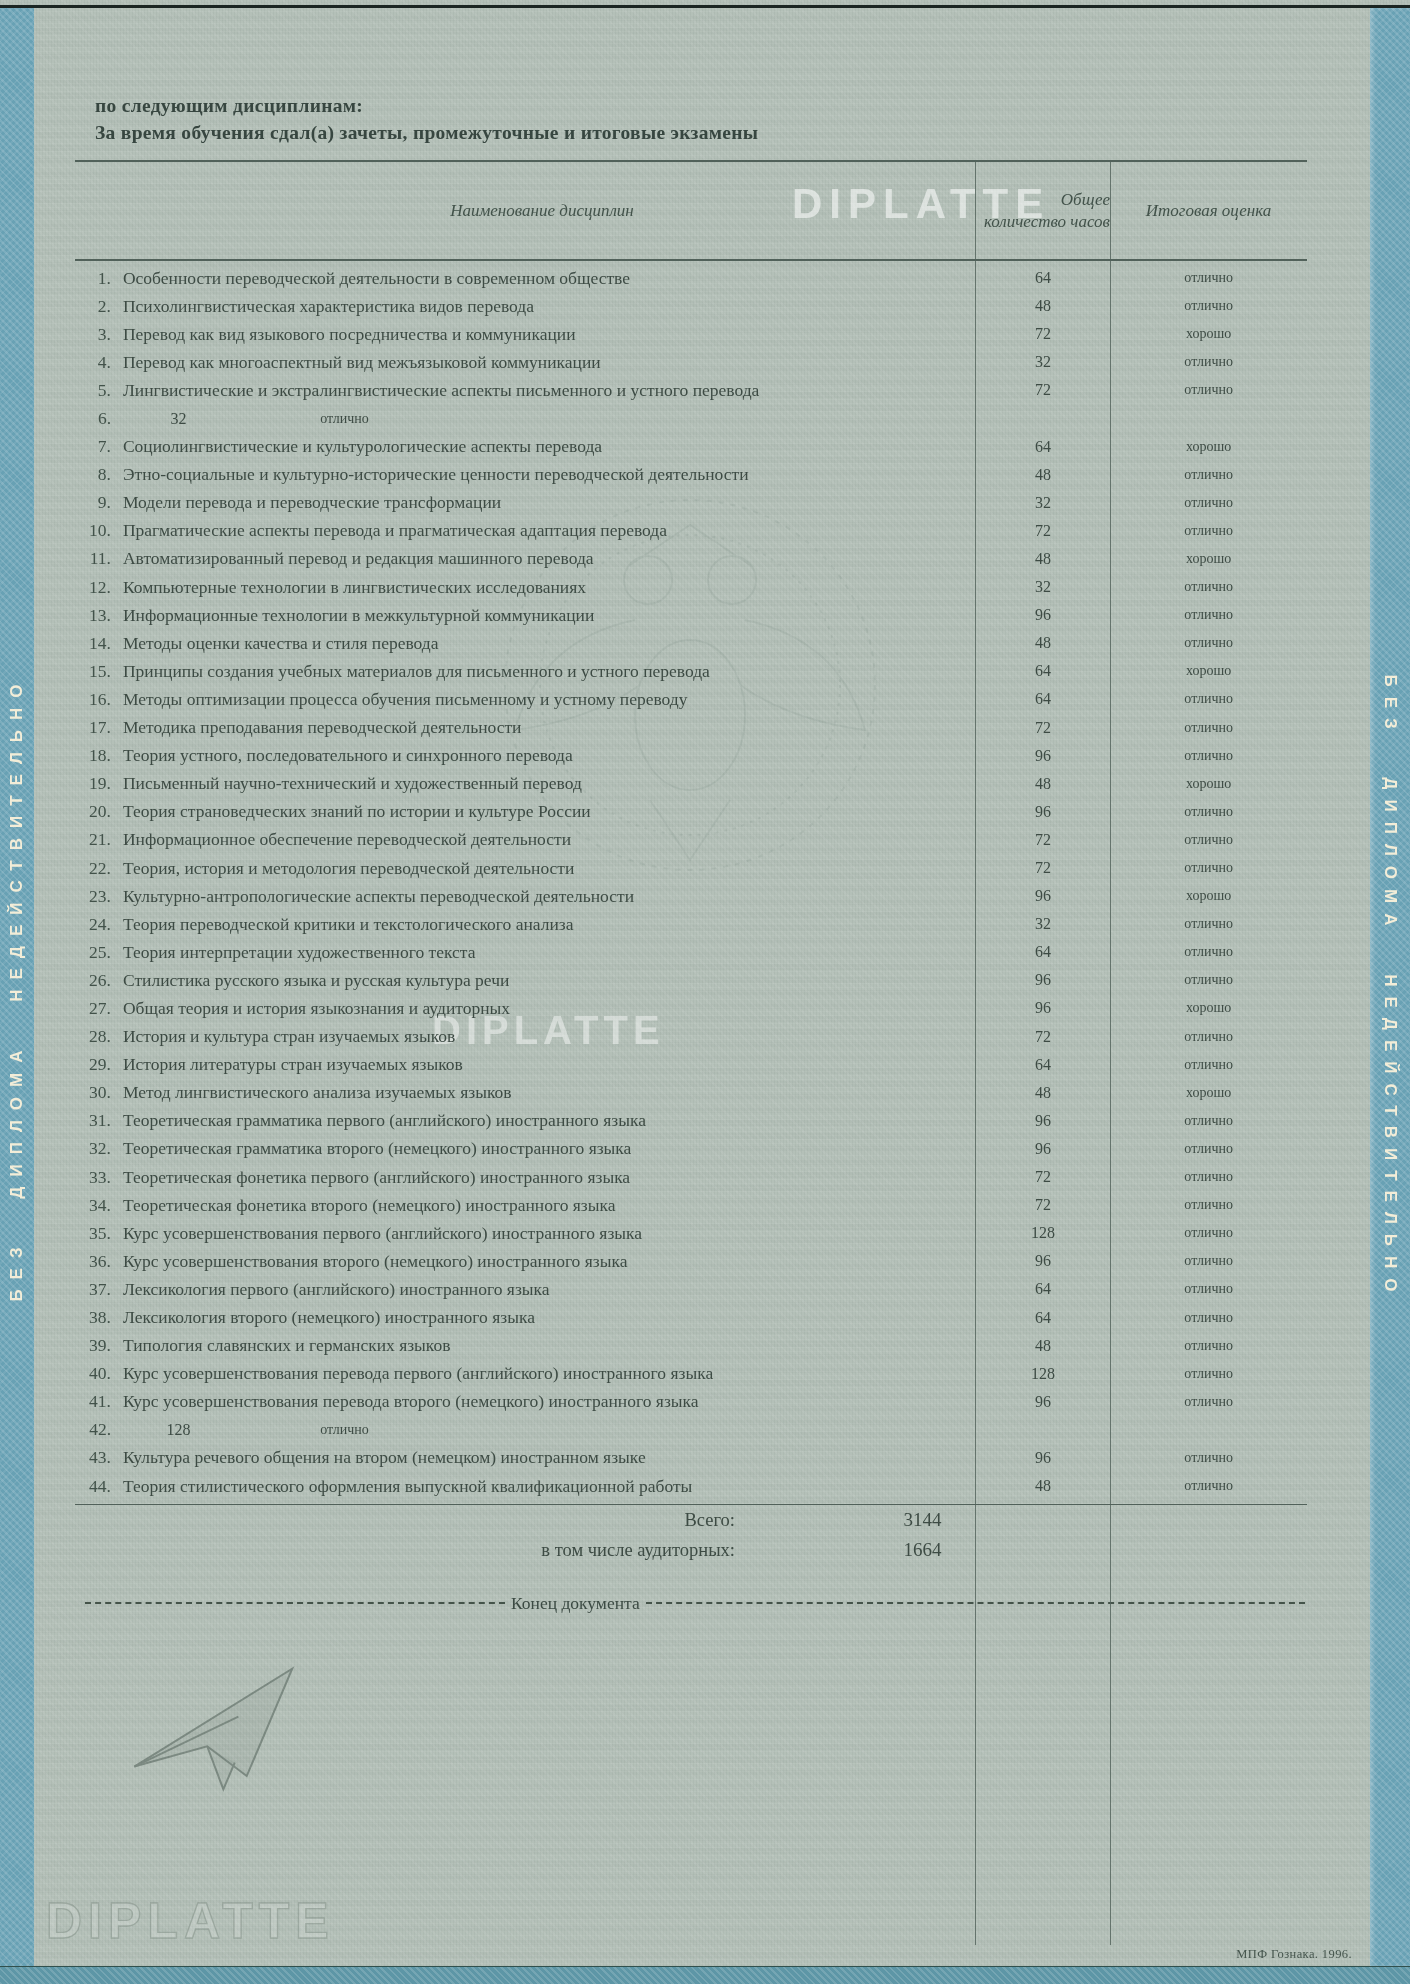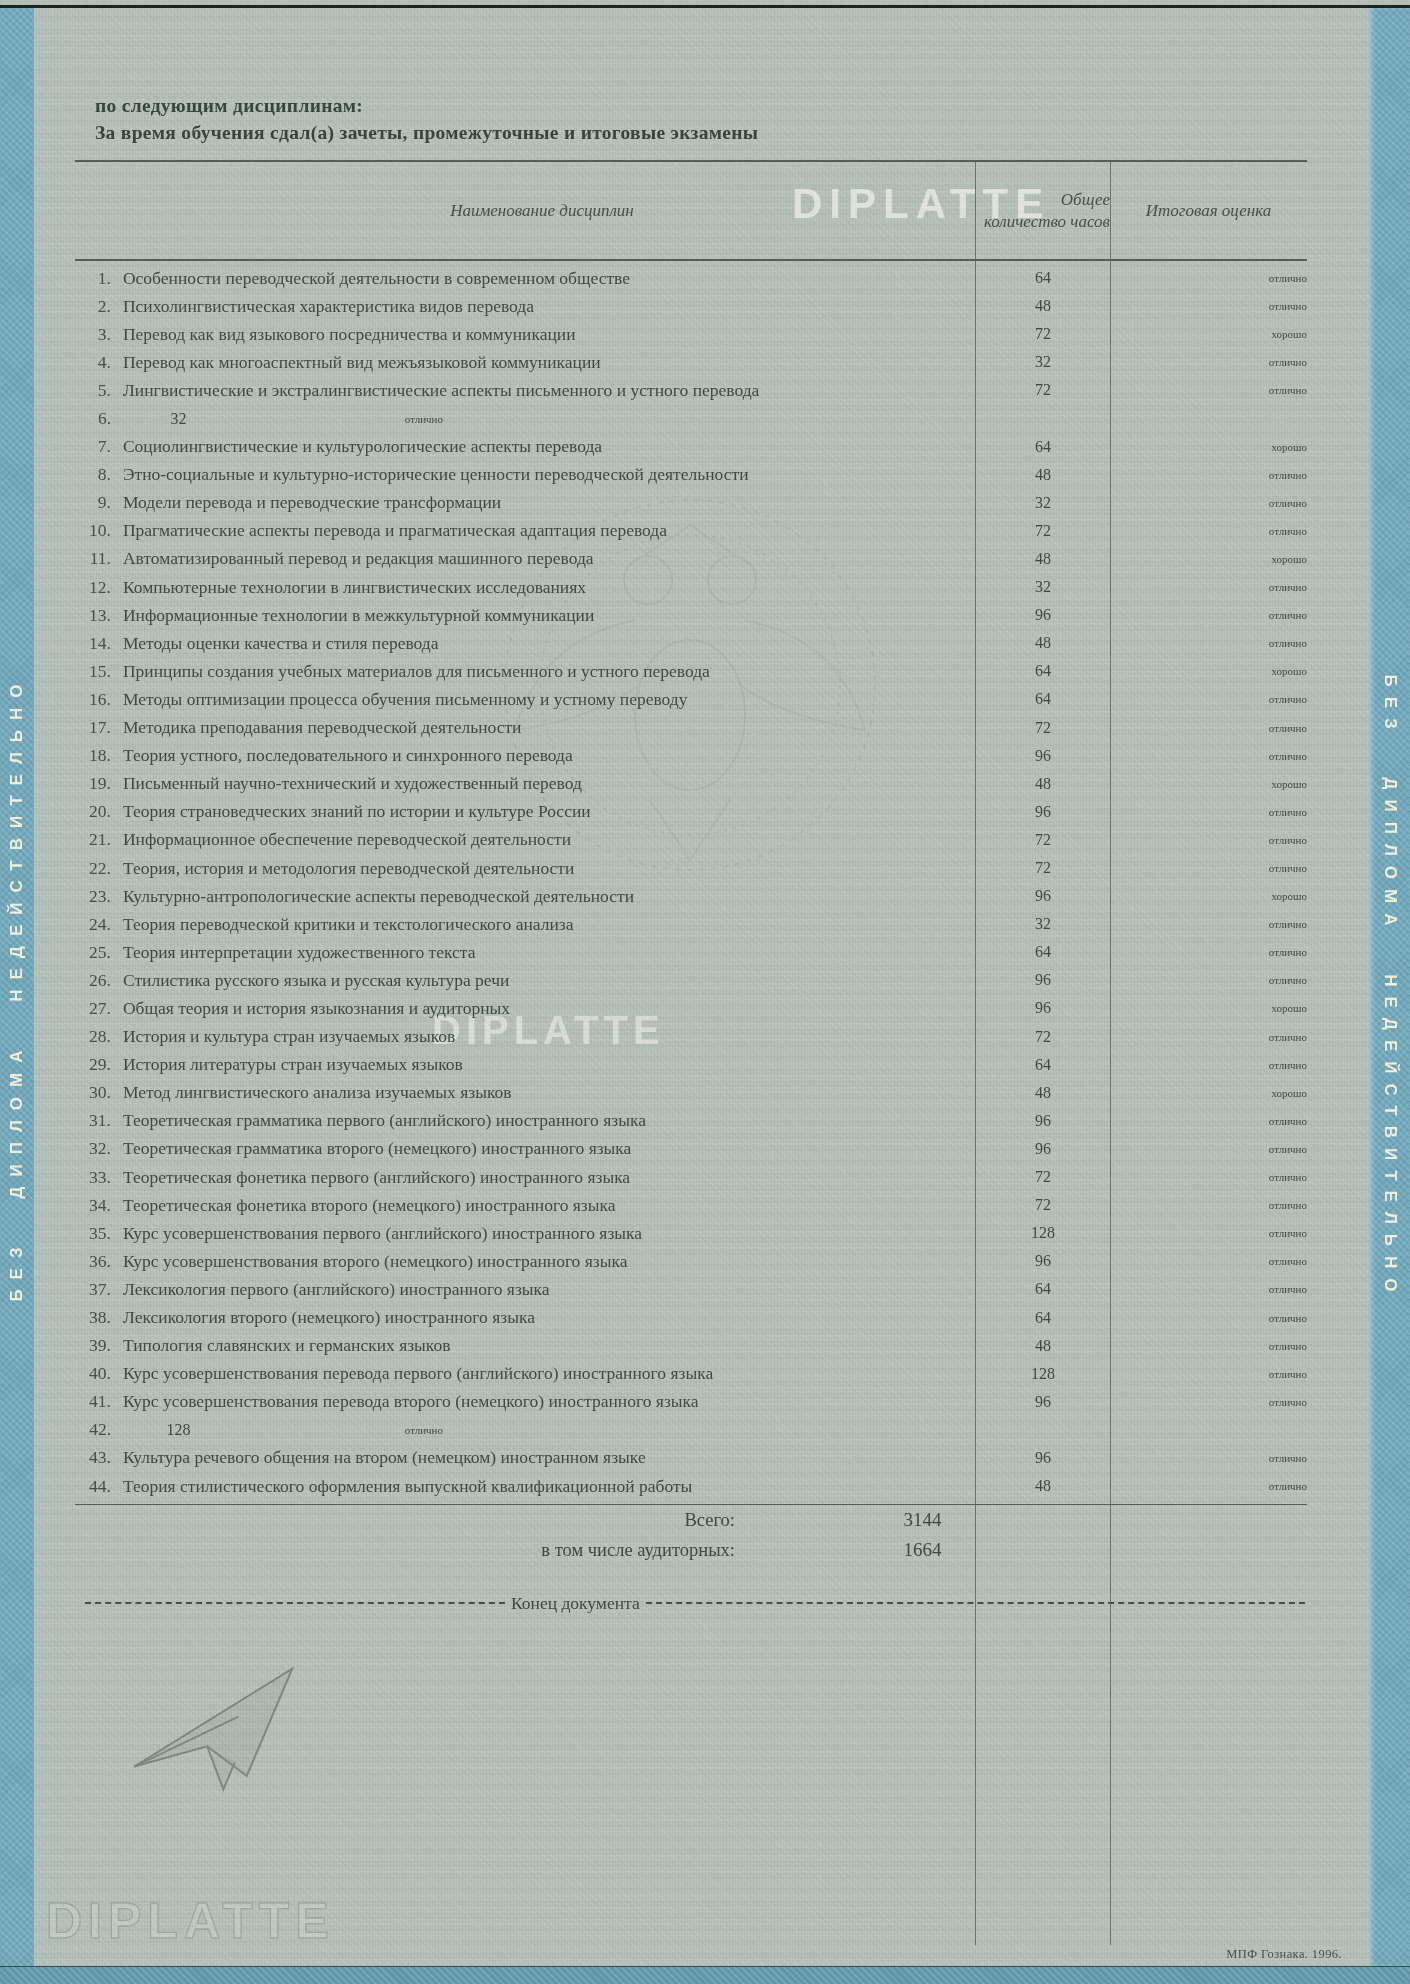--- a/index.html
+++ b/index.html
@@ -58,35 +58,35 @@
     font-style:italic;font-size:17px;line-height:1.25;color:#42524a;
   }
   .c-name{width:866px;padding-left:34px;text-align:center;}
   .c-hours{width:135px;text-align:right;}
   .c-grade{width:197px;text-align:center;}
   .rows{padding-top:3px;}
   .drow{display:flex;height:28.1px;align-items:center;font-size:17.5px;}
   .drow .num{width:36px;text-align:right;color:#42524a;}
   .drow .name{width:854px;padding-left:12px;white-space:nowrap;overflow:hidden;}
   .drow .hours{width:135px;text-align:center;font-size:16px;}
-  .drow .grade{width:197px;text-align:right;font-size:11px;}
+  .drow .grade{width:197px;text-align:center;font-size:14px;}
   .sumline{height:0;border-top:1.5px solid #51615a;margin-top:4px;}
   .trow{display:flex;height:30px;align-items:center;font-size:18.5px;}
   .trow .lbl{width:660px;text-align:right;}
   .trow .val{width:375px;text-align:center;font-size:19px;}
   .endline{
     display:flex;align-items:center;margin-top:26px;height:24px;font-size:17.5px;color:#3b4a43;justify-content:space-between;
   }
   .endline .dash{border-top:2px dashed #445349;height:0;}
   .endline .dash.a{flex:0 0 420px;margin-left:10px;}
   .endline .dash.b{flex:1;margin-right:2px;}
   .endline .lab{padding:0 6px;white-space:nowrap;}
 
   .printer{
-    position:absolute;right:68px;bottom:22px;
+    position:absolute;right:58px;bottom:22px;
     font-size:12.5px;color:#44544c;letter-spacing:.4px;
   }
 
   .wm{
     position:absolute;font-family:"Liberation Sans","DejaVu Sans",sans-serif;
     font-weight:bold;white-space:nowrap;pointer-events:none;
   }
   .wm.w1{left:792px;top:180px;font-size:42px;letter-spacing:7px;color:rgba(255,255,255,.55);}
   .wm.w2{left:432px;top:1008px;font-size:40px;letter-spacing:5px;color:rgba(255,255,255,.45);}
   .wm.w3{

